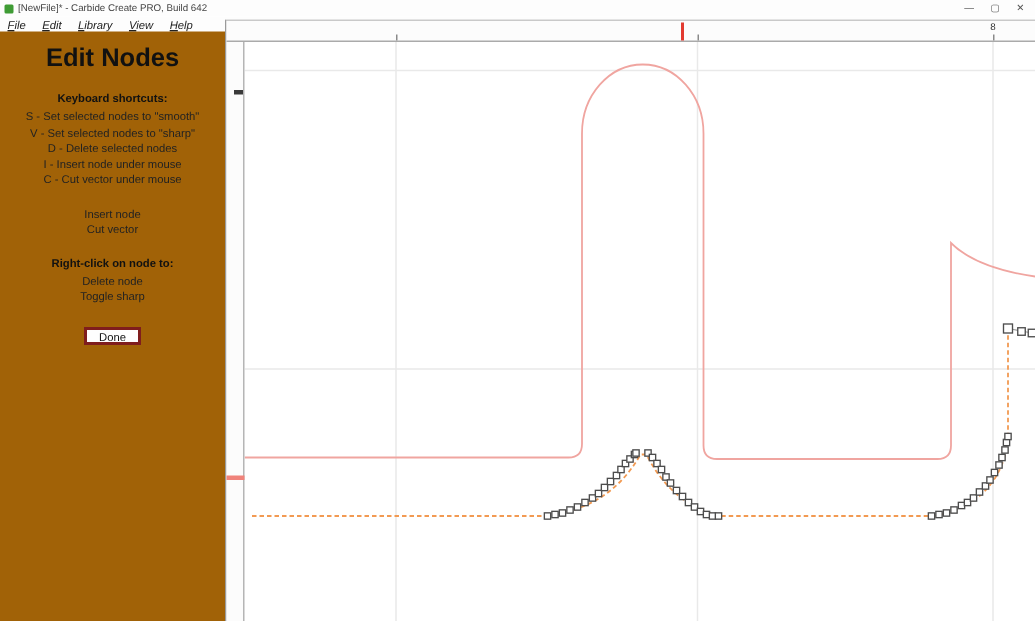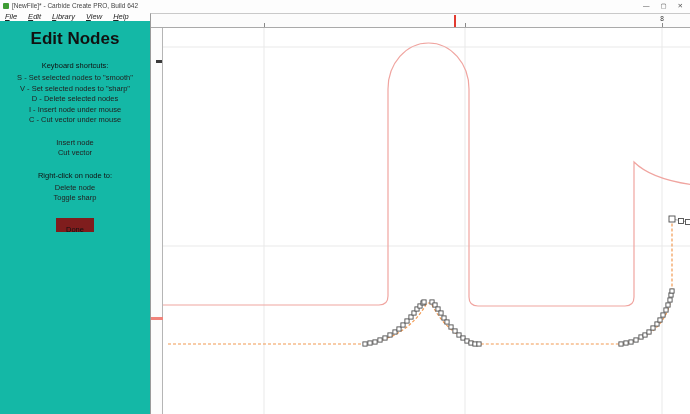--- a/index.html
+++ b/index.html
@@ -16,27 +16,27 @@
   .wincontrols span { font-size:6.5px; color:#555; line-height:11px; cursor:default; }
 
   
   .menubar { position:absolute; left:0; top:11px; width:690px; height:10px;
              background:#fdfdfd; display:flex; align-items:center; padding-left:5px; gap:11px; }
   .menubar span { font-size:7.5px; color:#222;font-style:italic; }
   .menubar u { text-decoration:underline; }
 
   
   .sidepanel { position:absolute; left:0; top:21px; width:150px; height:393px;
-               background:#14b8a6; text-align:center; }
+               background:#a16207; text-align:center; }
   .panel-title { font-size:17px; font-weight:bold; color:#111; margin-top:8px; }
   .section { margin-top:12px; }
-  .section .heading { font-size:7.5px; font-weight:normal; color:#111; margin-bottom:3px; }
+  .section .heading { font-size:7.5px; font-weight:bold; color:#111; margin-bottom:3px; }
   .section .line { font-size:7.5px; color:#222; line-height:10.5px; }
   .done { display:block; margin:14px auto 0; width:38px; height:12px;
-          background:#fefefe; border:7px solid #7f1d1d; font-size:7.5px;
+          background:#fefefe; border:2px solid #7f1d1d; font-size:7.5px;
           font-family:"Liberation Sans", sans-serif; color:#111; line-height:9px; }
 
   
   .canvas { position:absolute; left:150px; top:13px; width:540px; height:401px;
             background:#fff; border-left:1px solid #9a9a9a; border-top:1px solid #c9c9c9; z-index:2; }
   .hruler { position:absolute; left:0; top:0; width:540px; height:14px;
             background:#fcfcfc; border-bottom:1px solid #aaa; }
   .hruler .tick { position:absolute; bottom:0; width:1px; height:4px; background:#8a8a8a; }
   .hruler .tick-label { position:absolute; top:1px; font-size:6.5px; color:#333; transform:translateX(-50%); }
   .hruler .cursor { position:absolute; top:1px; bottom:0; width:2px; background:#e23a30; }

